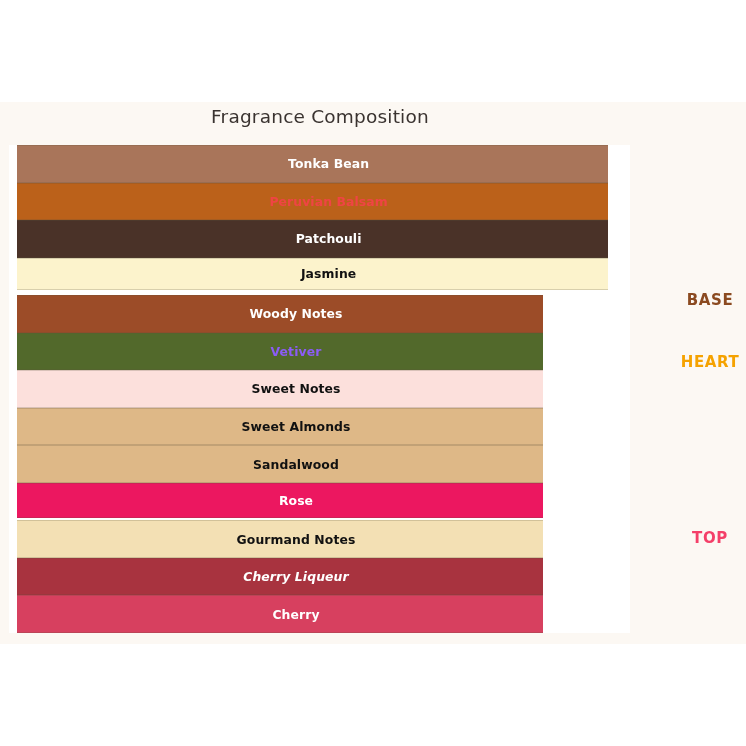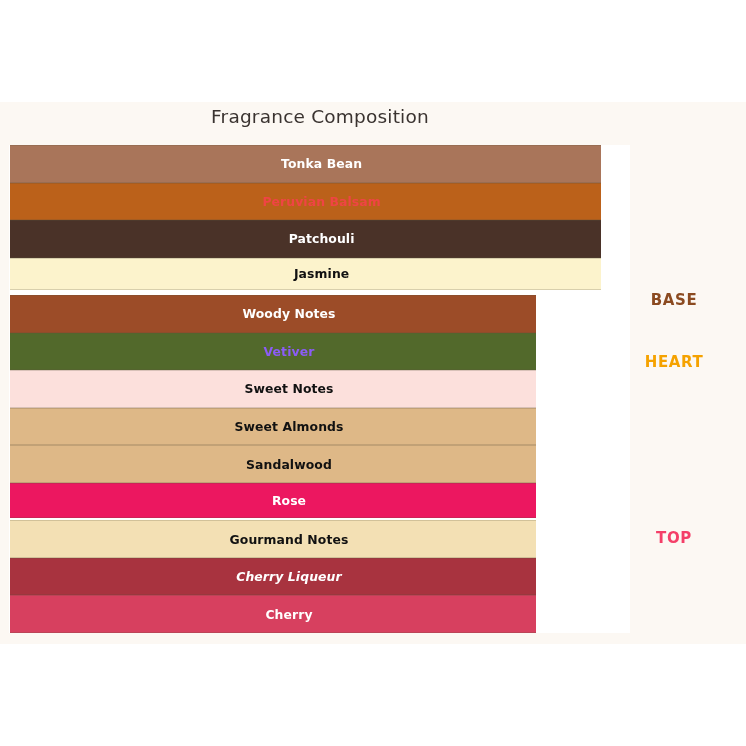--- a/index.html
+++ b/index.html
@@ -51,21 +51,21 @@
     position: absolute;
     left: 9px;
     top: 145px;
     width: 621px;
     height: 488px;
     background: #ffffff;
   }
 
   .bar-row {
     position: absolute;
-    left: 1px;
+    left: 8px;
     height: 37.54px;
     display: flex;
     align-items: center;
     justify-content: center;
     box-sizing: border-box;
     padding-left: 32px;
   }
   .bar-rect {
     position: absolute;
     left: 0;
@@ -86,20 +86,21 @@
     pointer-events: none;
   }
 
   .legend-label {
     position: absolute;
     font-size: 15px;
     font-weight: bold;
     letter-spacing: 0.6px;
     font-family: "DejaVu Sans", sans-serif;
     white-space: nowrap;
+    margin-left: 36px;
   }
 </style>
 </head>
 <body>
 
 <div id="canvas">
 
   <div id="figure-band"></div>
 
   <div id="chart-title">Fragrance Composition</div>

